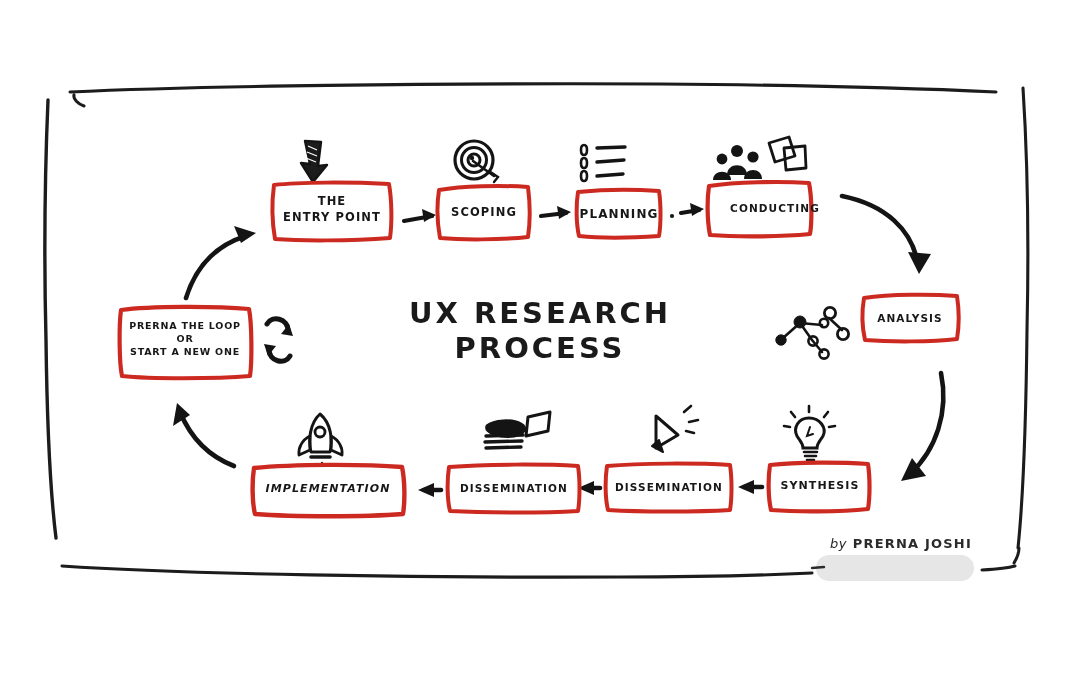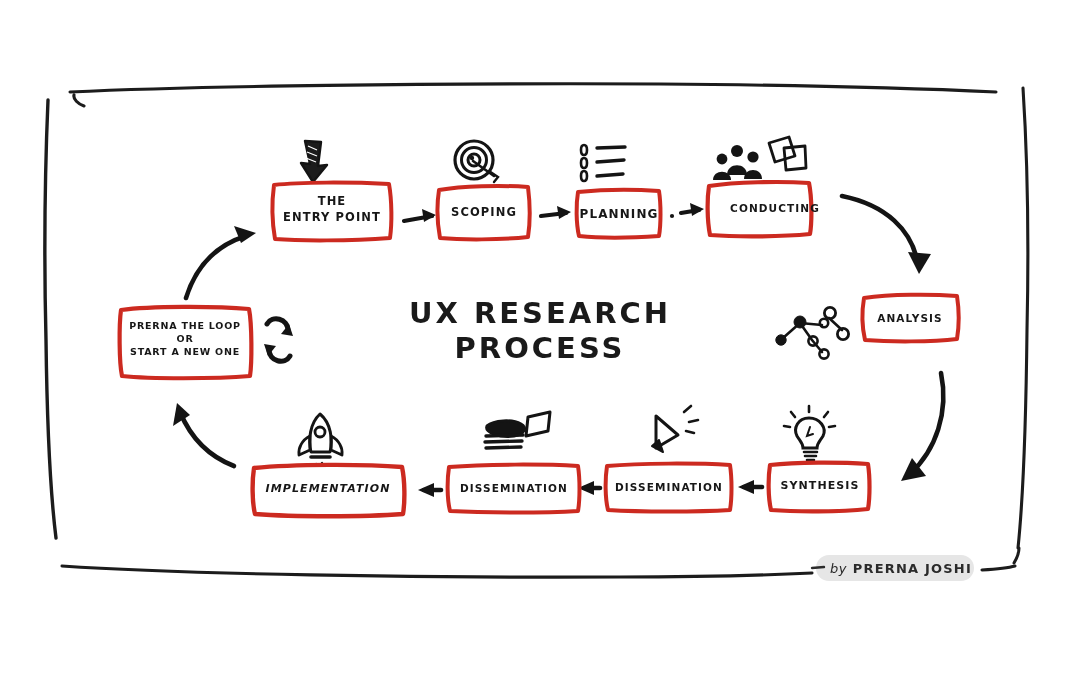--- a/index.html
+++ b/index.html
@@ -251,16 +251,16 @@
 <div class="node-label" style="left:605px; top:480px; width:128px; font-size:10.5px;">DISSEMINATION</div>
 
 <div class="node-label" style="left:447px; top:481px; width:134px; font-size:10.5px;">DISSEMINATION</div>
 
 <div class="node-label" style="left:252px; top:482px; width:152px; font-size:11px;font-style:italic;">IMPLEMENTATION</div>
 
 <div class="node-label" style="left:119px; top:320px; width:132px; font-size:9.5px; letter-spacing:0.8px;">PRERNA THE LOOP
 OR
 START A NEW ONE</div>
 
-<div class="credit-text" style="left:830px; top:561px; font-size:13px;">
+<div class="credit-text" style="left:830px; top:536px; font-size:13px;">
   <span class="credit-by">by</span>
   <span>PRERNA JOSHI</span>
 </div>
 
 </body></html>

